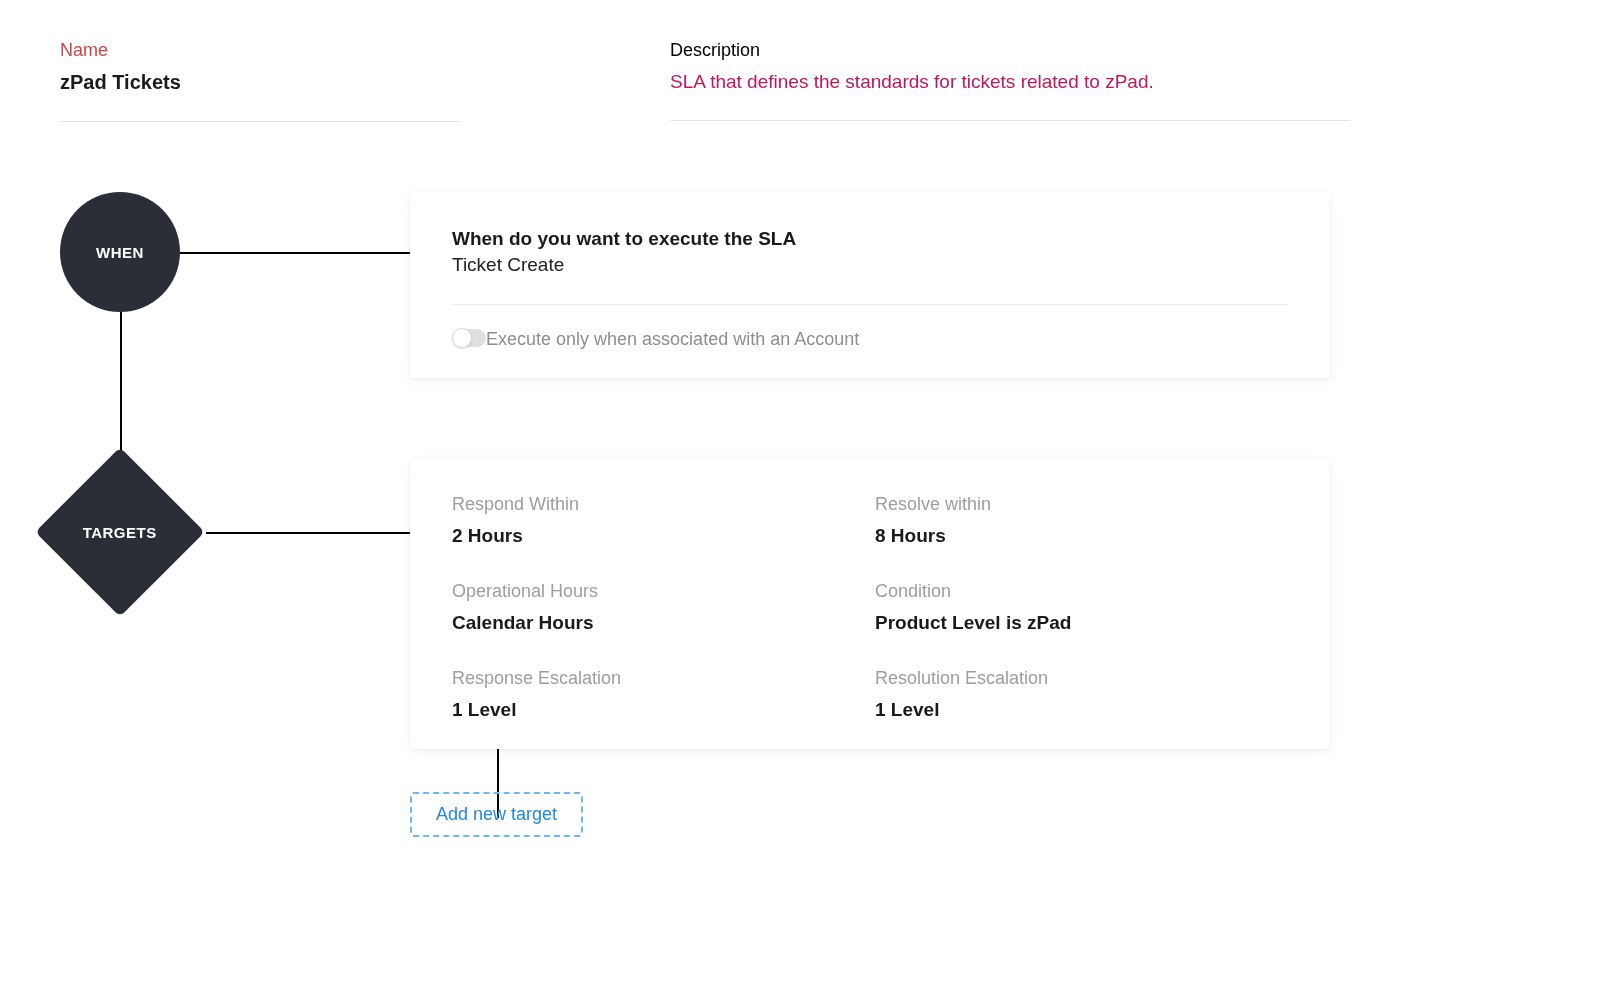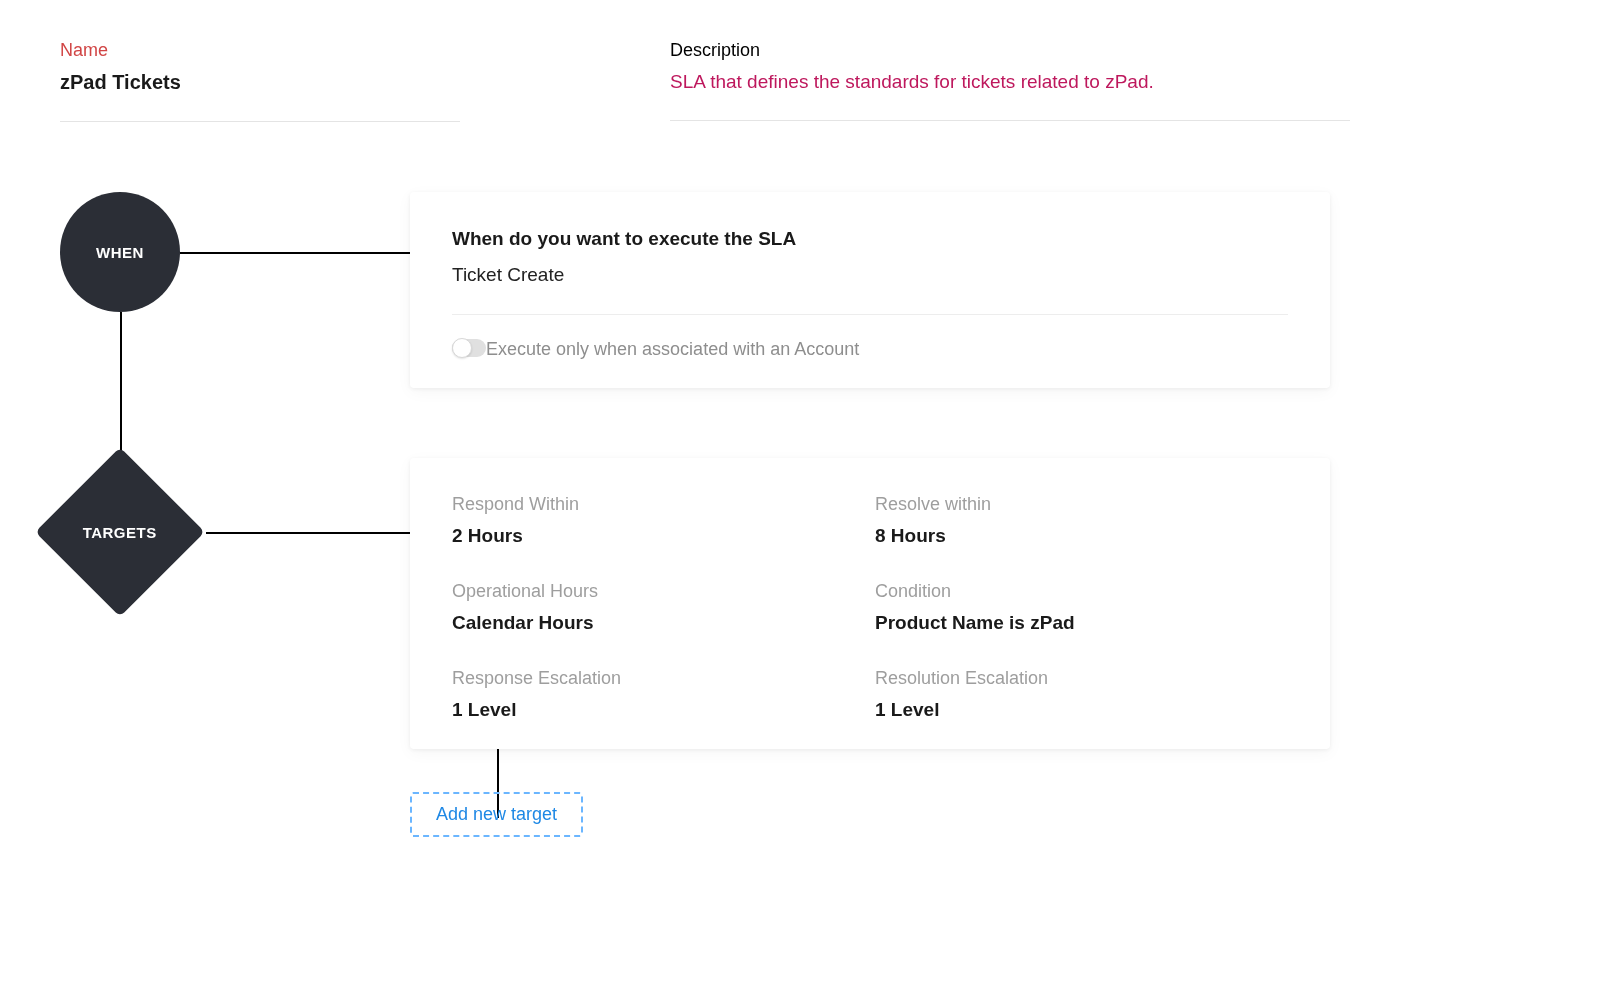--- a/index.html
+++ b/index.html
@@ -30,21 +30,21 @@
   .conn.h1 { top: 60px; left: 120px; width: 230px; height: 2px; }
   .conn.v1 { top: 120px; left: 60px; width: 2px; height: 180px; }
   .conn.h2 { top: 340px; left: 146px; width: 204px; height: 2px; }
   .conn.v2 { top: 536px; left: 437px; width: 2px; height: 90px; }
 
   
   .card { position: absolute; left: 350px; background: #fff; border-radius: 4px; box-shadow: 0 1px 4px rgba(0,0,0,0.06), 0 4px 16px rgba(0,0,0,0.04); padding: 36px 42px 28px 42px; width: 920px; }
   .card.when { top: 0px; }
   .card.targets { top: 266px; }
 
-  .card-title { font-size: 19px; font-weight: 700; color: #1a1a1a; margin-bottom: 14px; }
+  .card-title { font-size: 19px; font-weight: 700; color: #1a1a1a; margin-bottom: 4px; }
   .card-value { font-size: 19px; color: #222; margin-bottom: 28px; }
 
   .divider { height: 1px; background: #ededed; margin: 0 0 24px 0; }
 
   .toggle-row { display: flex; align-items: flex-start; }
   .toggle { width: 34px; height: 18px; background: #e0e0e0; border-radius: 9px; position: relative; flex: 0 0 auto; }
   .toggle .knob { position: absolute; left: 0px; top: -1px; width: 20px; height: 20px; background: #fff; border: 1px solid #d8d8d8; border-radius: 50%; box-shadow: 0 1px 2px rgba(0,0,0,0.12); }
   .toggle-label { font-size: 18px; color: #8e8e8e; }
 
   
@@ -106,21 +106,21 @@
         <div>
           <div class="cell-label">Resolve within</div>
           <div class="cell-value">8 Hours</div>
         </div>
         <div>
           <div class="cell-label">Operational Hours</div>
           <div class="cell-value">Calendar Hours</div>
         </div>
         <div>
           <div class="cell-label">Condition</div>
-          <div class="cell-value">Product Name is zPad</div>
+          <div class="cell-value">Product Level is zPad</div>
         </div>
         <div>
           <div class="cell-label">Response Escalation</div>
           <div class="cell-value">1 Level</div>
         </div>
         <div>
           <div class="cell-label">Resolution Escalation</div>
           <div class="cell-value">1 Level</div>
         </div>
       </div>

